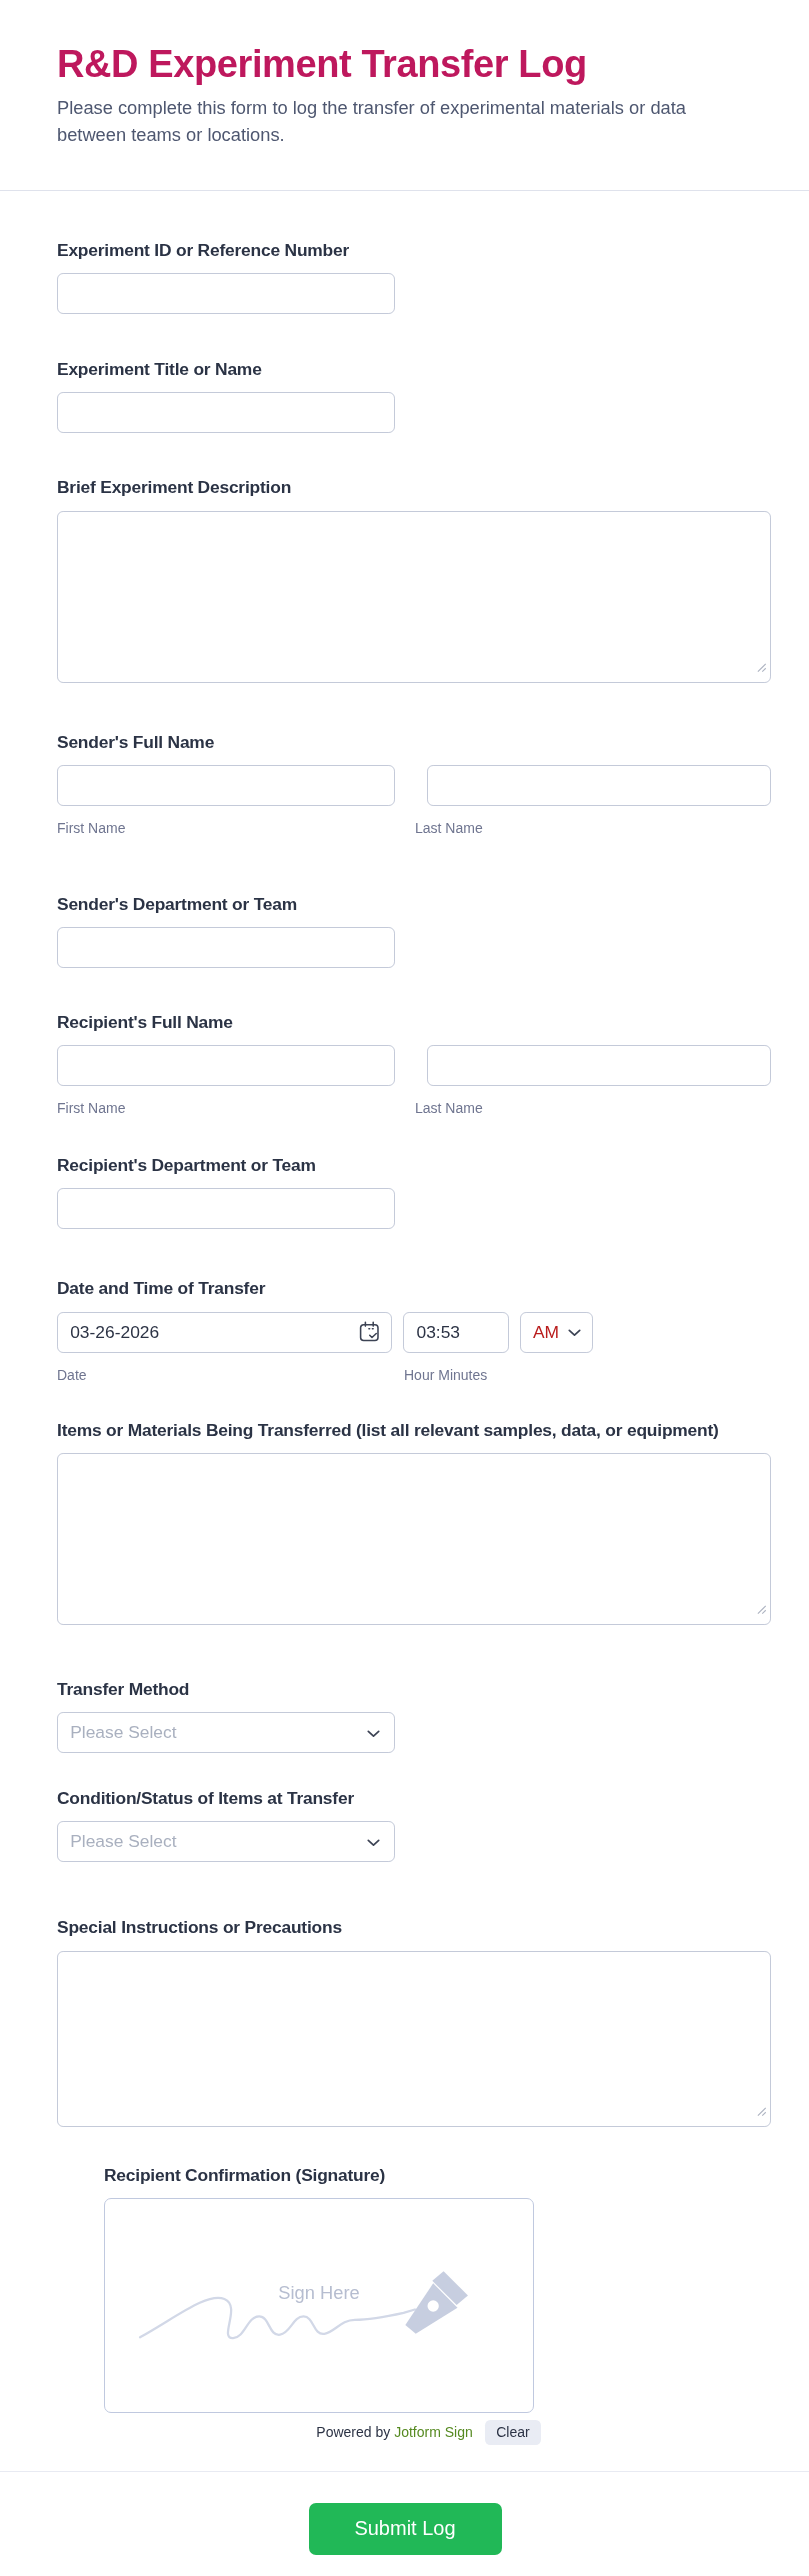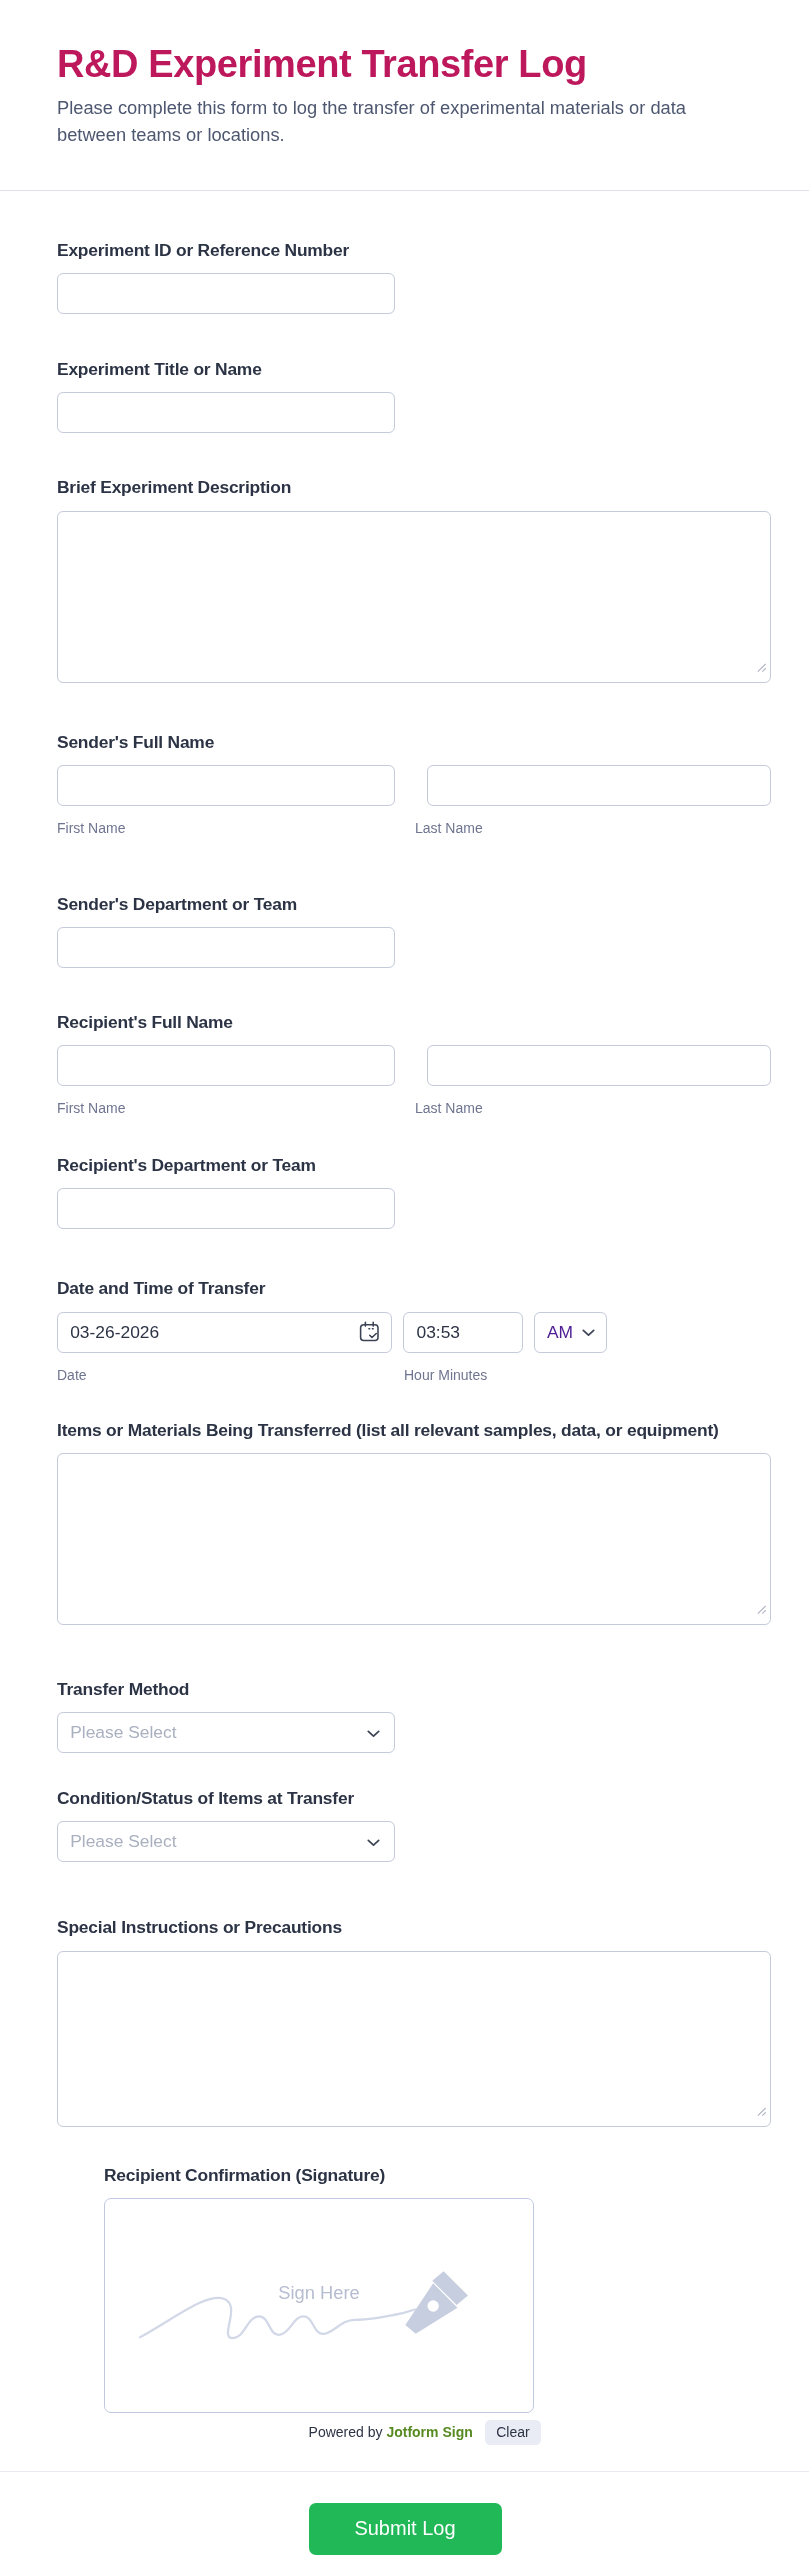--- a/index.html
+++ b/index.html
@@ -33,42 +33,42 @@
   
   .f1{margin-top:48px;} .f2{margin-top:44px;} .f3{margin-top:43px;} .f4{margin-top:48px;}
   .f5{margin-top:57px;} .f6{margin-top:43px;} .f7{margin-top:38px;} .f8{margin-top:48px;}
   .f9{margin-top:35px;} .f10{margin-top:53px;} .f11{margin-top:34px;} .f12{margin-top:54px;}
   .f13{margin-top:37px;padding-left:47px;}
   
   .dt-row{display:flex;align-items:flex-start;}
   .date-wrap{position:relative;width:335px;margin-right:11.3px;}
   .date-wrap input{width:335px;padding-right:40px;}
   .cal-icon{position:absolute;right:11.3px;top:8.7px;}
-  input.time{width:120px;margin-right:10.5px;}
+  input.time{width:106px;margin-right:10.5px;}
   .ampm{box-sizing:border-box;width:73px;height:41px;border:0.9px solid #c4cad9;border-radius:6.1px;
         display:flex;align-items:center;justify-content:space-between;padding:0 10.5px 0 12.2px;
         background:#fff;cursor:pointer;}
-  .ampm .val{font-size:17.4px;color:#4c1d95;}
+  .ampm .val{font-size:17.4px;color:#b91c1c;}
   .dt-subrow{position:relative;height:17.4px;margin-top:14px;}
   .dt-subrow .sub{position:absolute;top:0;font-size:14px;color:#6f7590;}
   .sub-date{left:0;} .sub-time{left:347px;}
   
   .select{box-sizing:border-box;width:338px;height:41px;border:0.9px solid #c4cad9;border-radius:6.1px;
           display:flex;align-items:center;justify-content:space-between;padding:0 14px 0 12.2px;
           background:#fff;cursor:pointer;gap:46px;}
   .select .ph{font-size:17.4px;color:#a9b0bf;}
   
   .sig-box{box-sizing:border-box;width:430px;height:215px;border:0.9px solid #c0c9df;border-radius:7px;
            position:relative;background:#fff;cursor:crosshair;}
   .sign-here{position:absolute;top:83px;left:0;width:100%;text-align:center;
              font-size:18.3px;color:#b6bdd0;pointer-events:none;}
   .scribble{position:absolute;left:22px;top:51px;pointer-events:none;}
   .powered-row{width:437px;display:flex;justify-content:flex-end;align-items:center;gap:12.2px;margin-top:7px;}
   .powered{font-size:14px;color:#2c3345;}
-  .brand{font-weight:700;color:#568a21;}
+  .brand{font-weight:400;color:#568a21;}
   .clear-btn{font-family:"Liberation Sans",sans-serif;font-size:14px;color:#2c3345;background:#e9ecf4;
              border:none;border-radius:5.2px;padding:4.4px 11.3px;cursor:pointer;}
   
   .submit-section{border-top:1.7px solid #e8eaf2;margin-top:26px;padding-top:31px;}
   .submit-btn{display:block;margin:0 auto;width:193px;height:52px;background:#21b857;color:#ffffff;
               font-family:"Liberation Sans",sans-serif;font-size:20px;font-weight:500;
               border:none;border-radius:7px;cursor:pointer;}
 </style>
 </head>
 <body>

